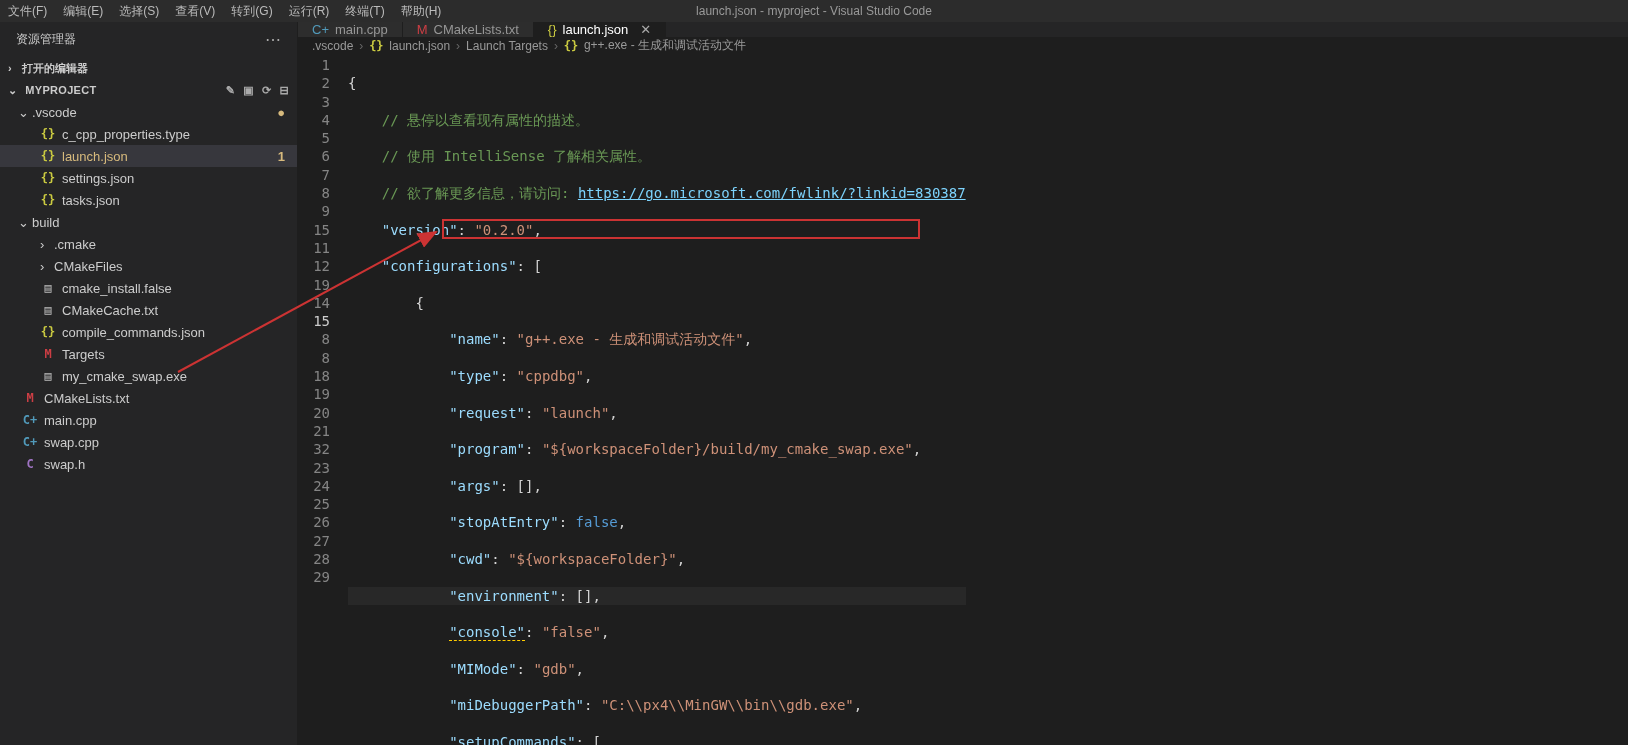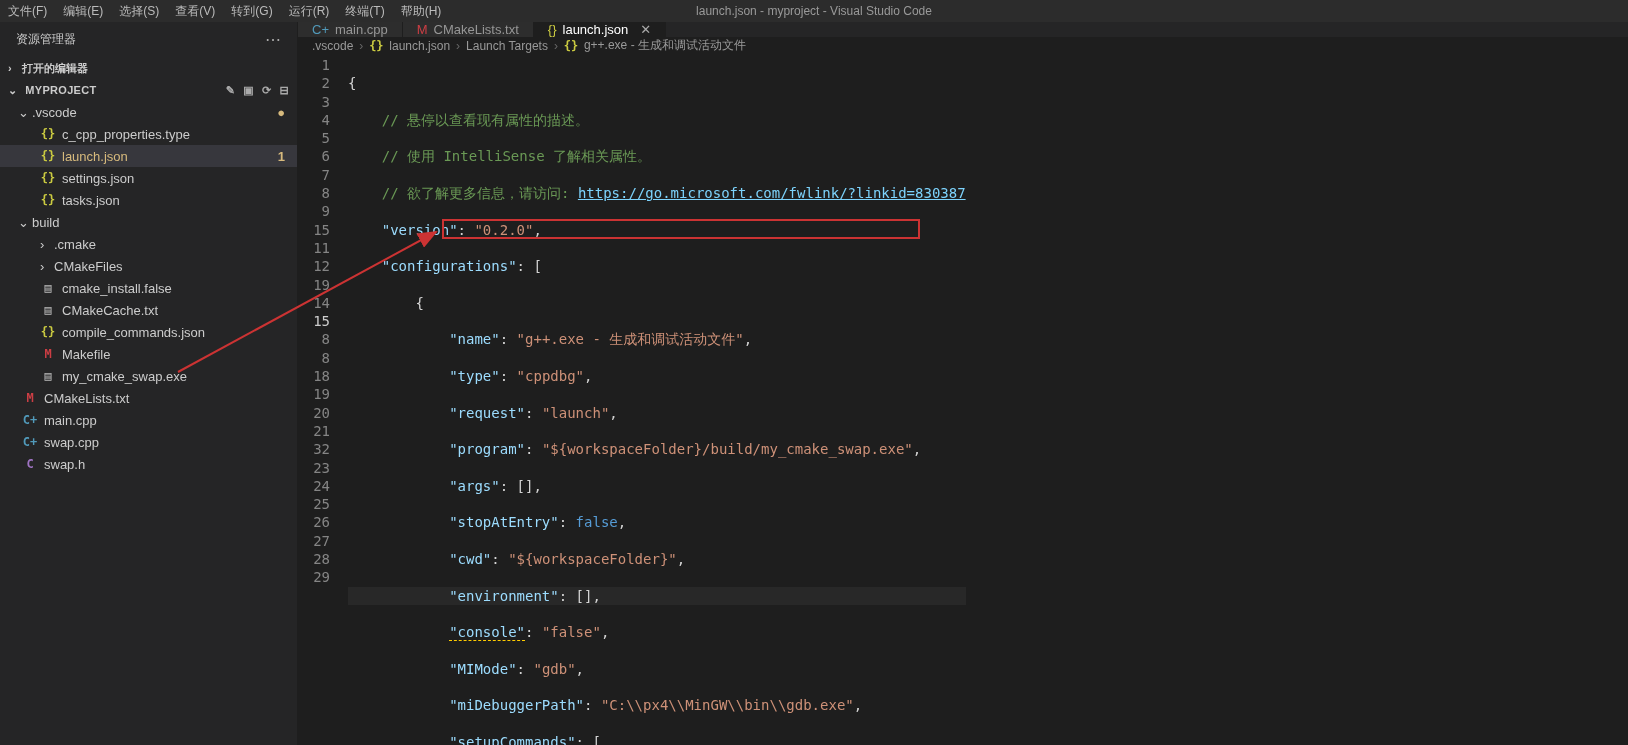--- a/index.html
+++ b/index.html
@@ -261,21 +261,21 @@
     <div class="tree-item" style="padding-left:40px;">
       <span class="ficon file">▤</span>
       <span>CMakeCache.txt</span>
     </div>
     <div class="tree-item" style="padding-left:40px;">
       <span class="ficon json">{}</span>
       <span>compile_commands.json</span>
     </div>
     <div class="tree-item" style="padding-left:40px;">
       <span class="ficon cmake">M</span>
-      <span>Makefile</span>
+      <span>Targets</span>
     </div>
     <div class="tree-item" style="padding-left:40px;">
       <span class="ficon file">▤</span>
       <span>my_cmake_swap.exe</span>
     </div>
     <div class="tree-item" style="padding-left:22px;">
       <span class="ficon cmake">M</span>
       <span>CMakeLists.txt</span>
     </div>
     <div class="tree-item" style="padding-left:22px;">

